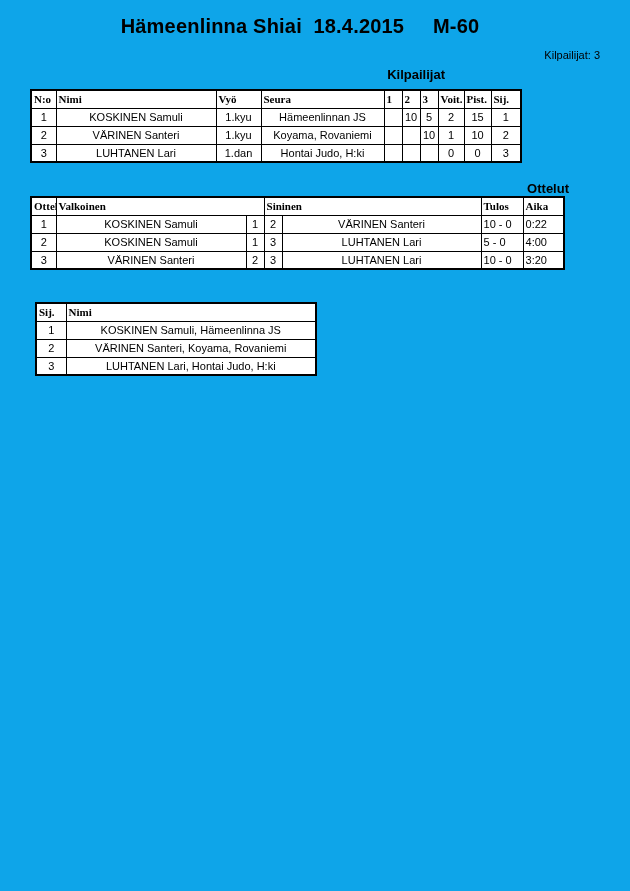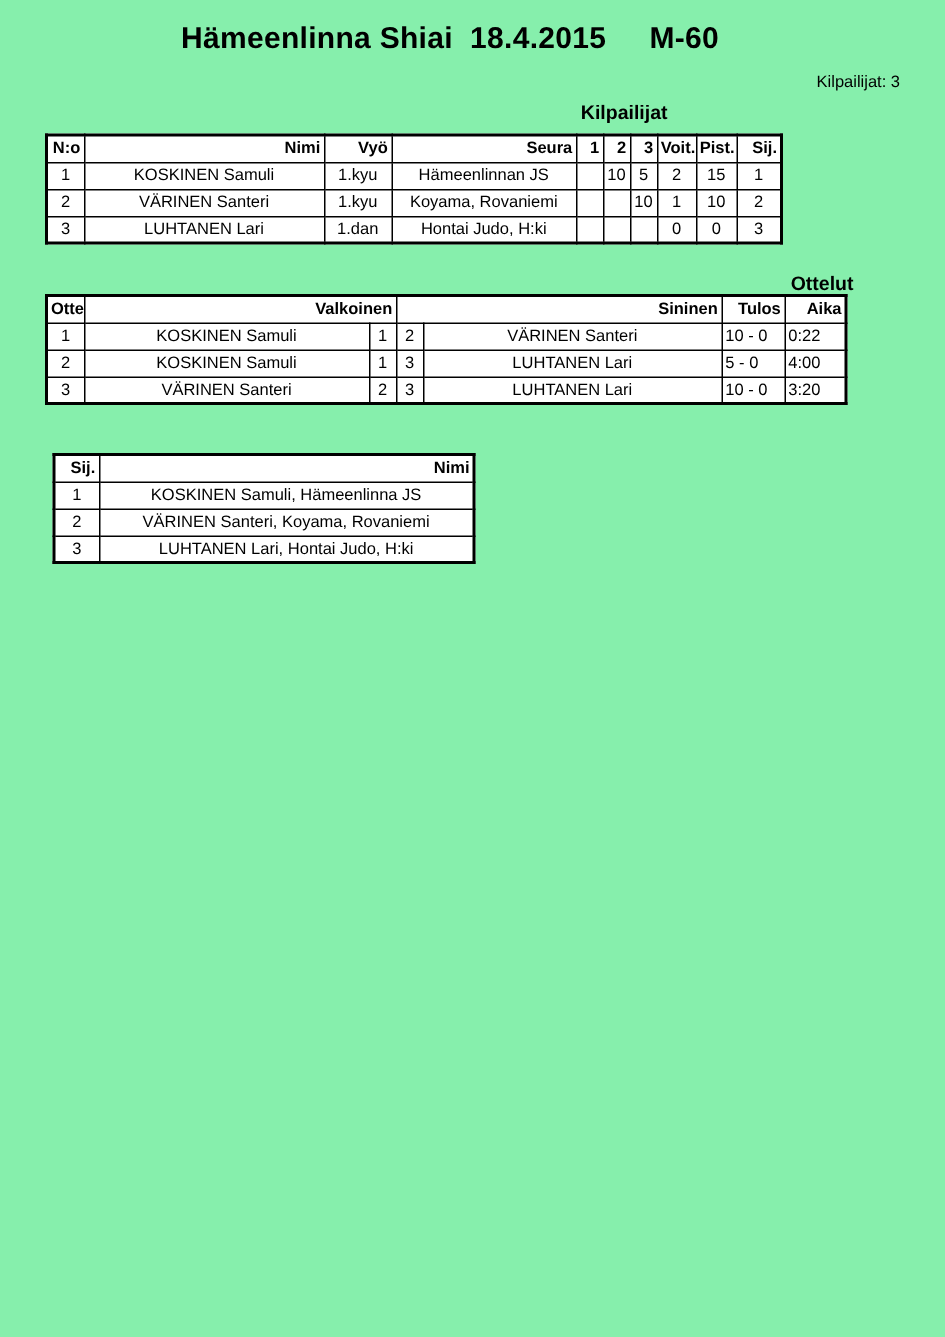--- a/index.html
+++ b/index.html
@@ -6,21 +6,21 @@
   html, body { background: #ffffff; }
   body {
     font-family: "Liberation Sans", sans-serif;
     color: #000000;
     -webkit-font-smoothing: antialiased;
   }
   .page {
     position: relative;
     width: 630px;
     height: 891px;
-    background: #86efac;
+    background: #0ea5e9;
     overflow: hidden;
   }
   .title {
     position: absolute;
     top: 15px;
     left: 0;
     width: 600px;
     text-align: center;
     font-size: 20px;
     font-weight: bold;
@@ -53,21 +53,21 @@
   }
   table.grid th, table.grid td {
     border: 1px solid #000;
     height: 18px;
     font-size: 11px;
     padding: 0 2px;
     overflow: hidden;
     white-space: nowrap;
     vertical-align: middle;
   }
-  table.grid th { font-weight: bold; text-align: right; }
+  table.grid th { font-weight: bold; text-align: left; font-family: Liberation Serif, serif; }
   th.hl { text-align: left; padding-left: 2px; }
   td.l { text-align: center; padding-left: 5px; }
   td.c { text-align: left; }
   td.num { text-align: center; font-size: 10px; }
 
   #t-kilpailijat { top: 89px;  left: 30px; width: 490px; }
   #t-ottelut     { top: 196px; left: 30px; width: 533px; }
   #t-tulokset    { top: 302px; left: 35px; width: 280px; }
 </style>
 </head>

